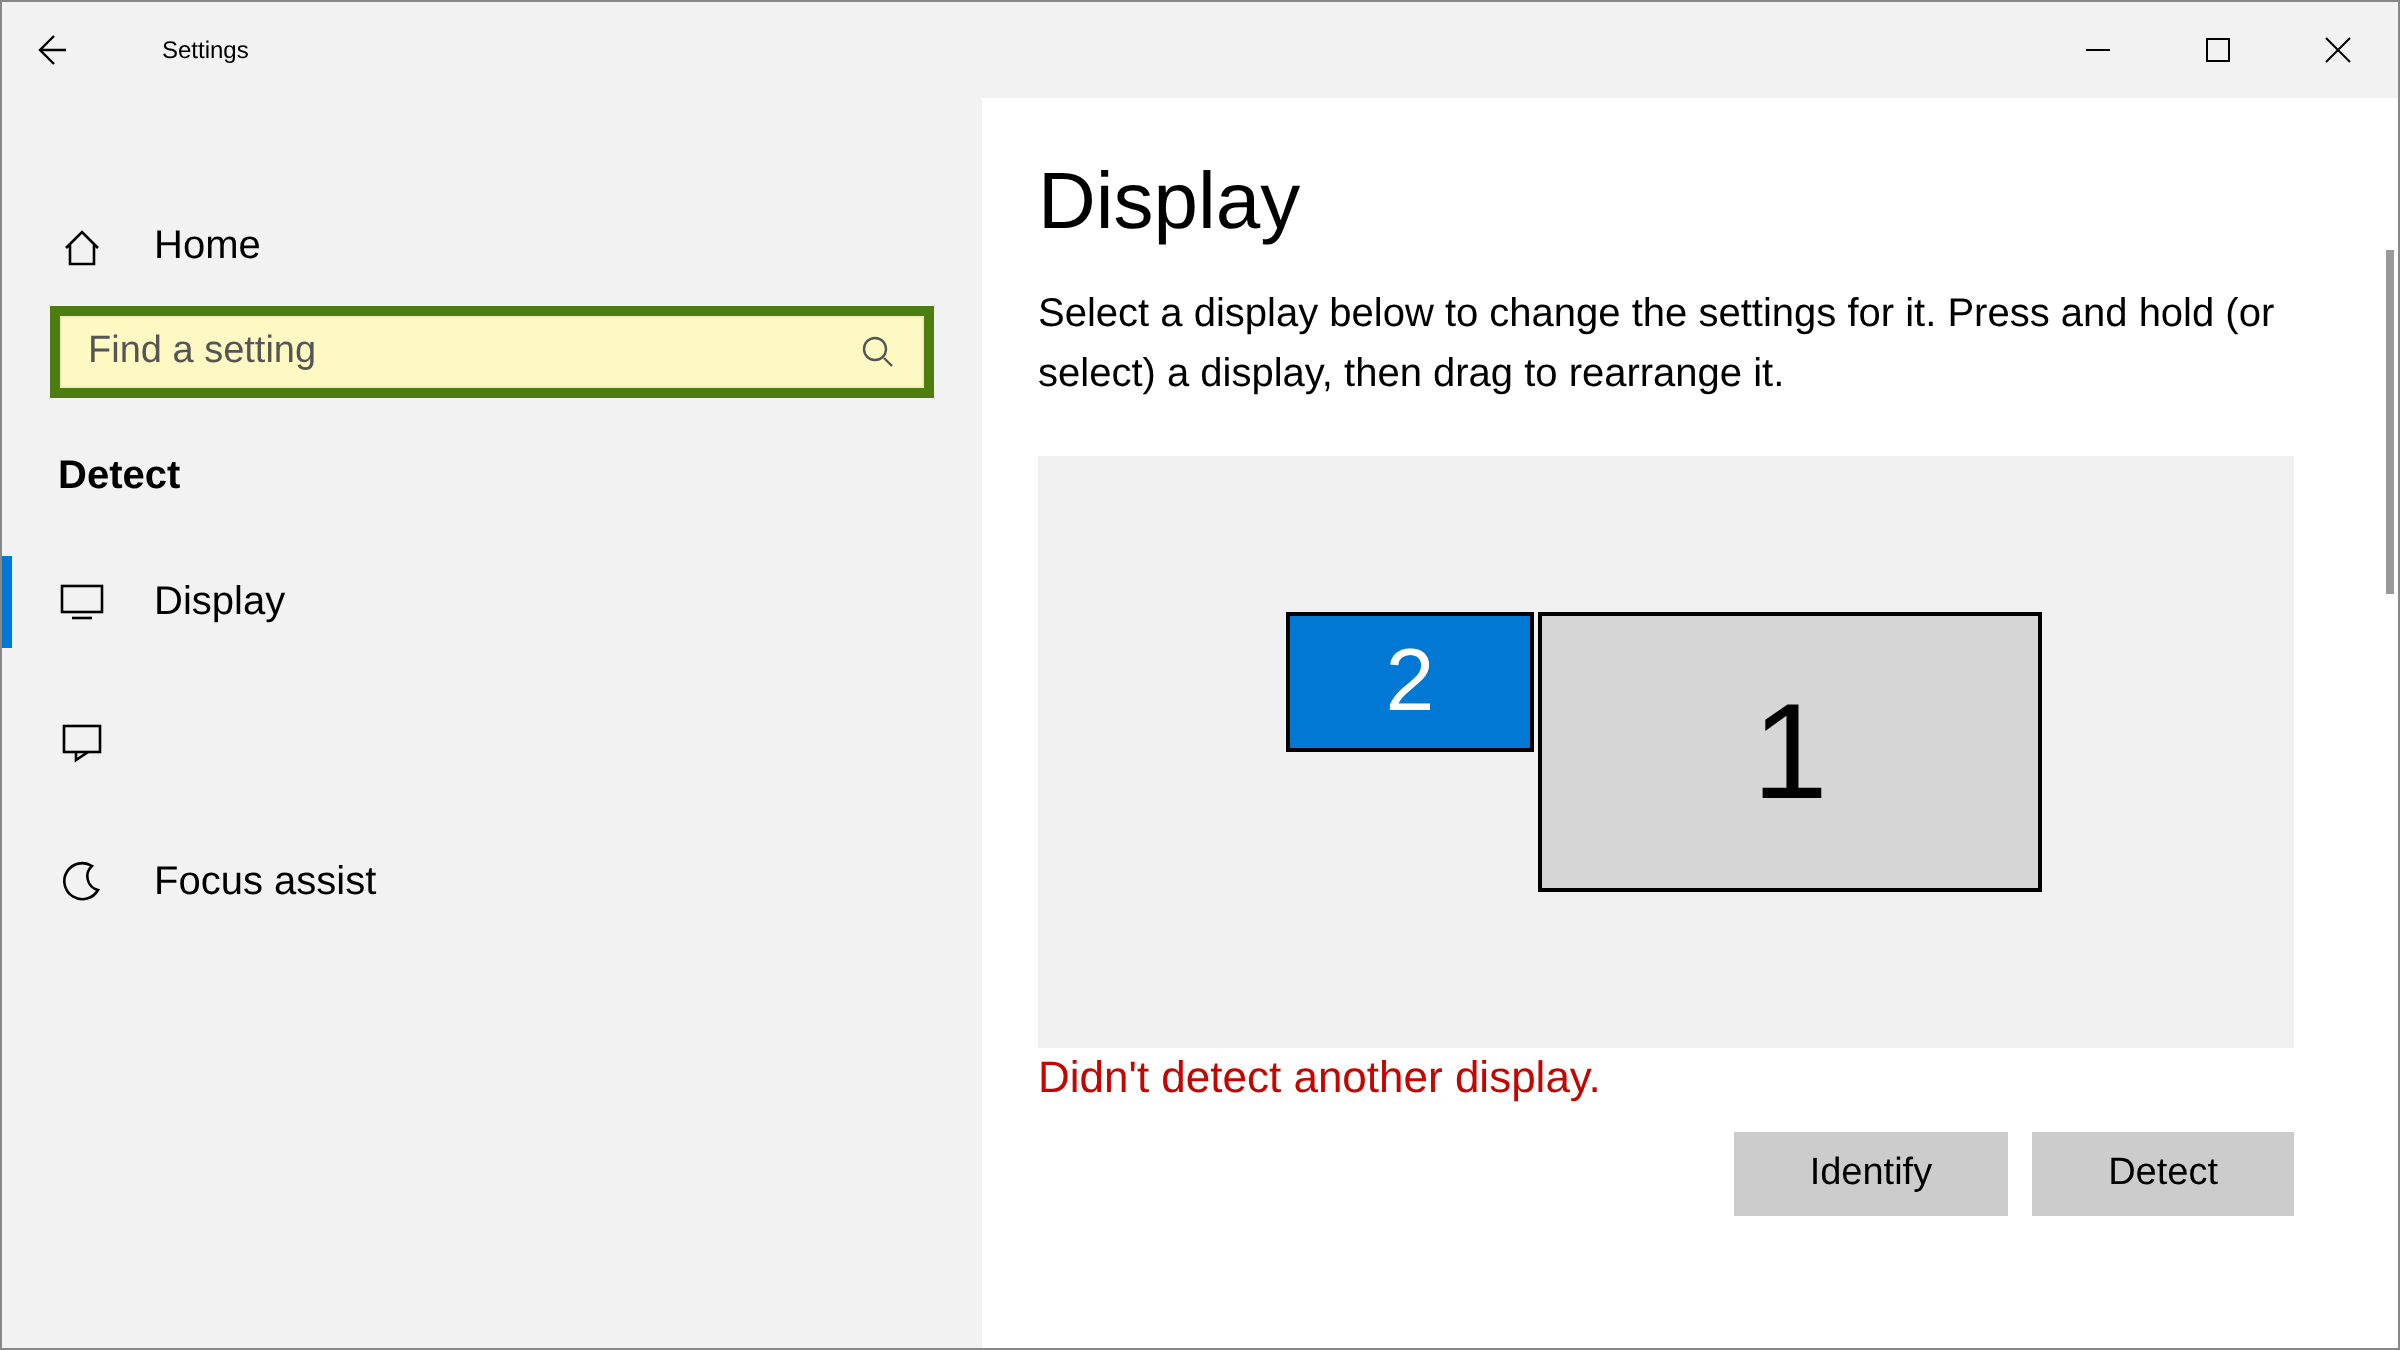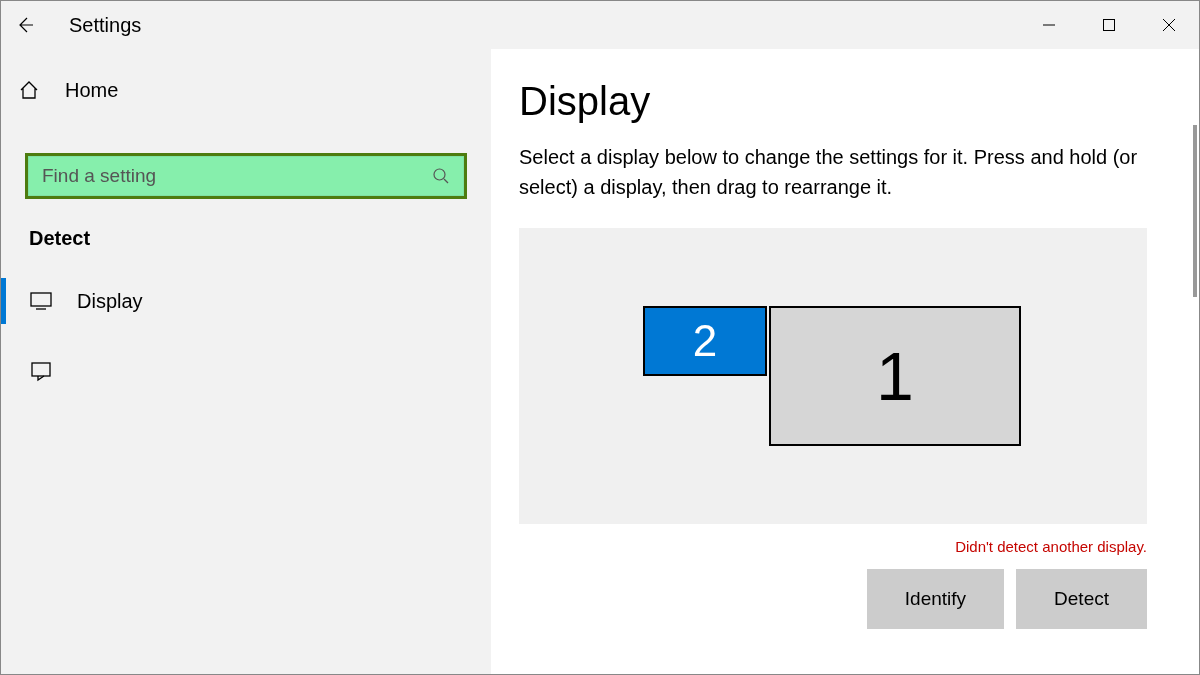--- a/index.html
+++ b/index.html
@@ -20,22 +20,22 @@
 }
 .back-btn {
   width: 48px;
   height: 48px;
   display: flex;
   align-items: center;
   justify-content: center;
   cursor: pointer;
 }
 .title-text {
-  font-size: 20px;
-  margin-left: 20px;
+  font-size: 12px;
+  margin-left: 32px;
   color: #000;
 }
 .window-controls {
   margin-left: auto;
   display: flex;
 }
 .win-ctrl {
   width: 60px;
   height: 48px;
   display: flex;
@@ -47,41 +47,41 @@
   display: flex;
   height: calc(675px - 48px);
 }
 .sidebar {
   width: 490px;
   background: #f2f2f2;
   padding-top: 30px;
 }
 .home-item {
   display: flex;
-  align-items: flex-start;
+  align-items: flex-end;
   height: 56px;
-  padding-left: 16px;
+  padding-left: 28px;
   cursor: pointer;
 }
 .home-item .icon {
   width: 24px;
   display: flex;
   align-items: center;
   justify-content: center;
 }
 .home-item .label {
   font-size: 20px;
   margin-left: 24px;
   color: #000;
 }
 .search-box {
   margin: 18px 24px 24px 24px;
   height: 46px;
-  border: 3px solid #4d7c0f;
-  background: #86efac;
+  border: 5px solid #4d7c0f;
+  background: #fef9c3;
   display: flex;
   align-items: center;
   padding: 0 14px;
   box-shadow: inset 0 0 0 1px rgba(0,0,0,0.05);
 }
 .search-box input {
   flex: 1;
   border: none;
   background: transparent;
   font-size: 19px;
@@ -169,37 +169,37 @@
   background: #0078d4;
   color: #fff;
   width: 124px;
   height: 70px;
   left: 124px;
   top: 78px;
   font-size: 44px;
 }
 .error-text {
   color: #c50500;
-  font-size: 15px;
-  text-align: right;
-  margin-top: 14px;
+  font-size: 22px;
+  text-align: left;
+  margin-top: 2px;
   width: 628px;
 }
 .button-row {
   display: flex;
   justify-content: flex-end;
   gap: 12px;
   margin-top: 14px;
   width: 628px;
 }
 .btn {
   background: #cccccc;
   color: #000;
   border: none;
-  height: 60px;
+  height: 42px;
   font-size: 19px;
   padding: 0 38px;
   cursor: pointer;
   font-family: inherit;
 }
 .scroll-indicator {
   position: absolute;
   right: 2px;
   top: 124px;
   width: 4px;
@@ -271,20 +271,28 @@
 
     <div class="nav-item">
       <span class="icon">
         <svg width="22" height="22" viewBox="0 0 22 22">
             <rect x="2" y="3" width="18" height="13" stroke="#000" stroke-width="1.3" fill="none"></rect>
             <path d="M8 16 L8 20 L14 16" stroke="#000" stroke-width="1.3" fill="none"></path>
           </svg>
       </span>
     </div>
 
+    <div class="nav-item">
+      <span class="icon">
+        <svg width="22" height="22" viewBox="0 0 22 22">
+            <path d="M16 3 A9 9 0 1 0 19 15 A7 7 0 0 1 16 3 Z" stroke="#000" stroke-width="1.3" fill="none"></path>
+          </svg>
+      </span>
+      <span class="label">Focus assist</span>
+    </div>
 
   </div>
 
   <div class="main">
     <h1 class="page-title">Display</h1>
     <p class="description">Select a display below to change the settings for it. Press and hold (or select) a display, then drag to rearrange it.</p>
 
     <div class="display-area">
       <div class="monitor monitor-2">2</div>
       <div class="monitor monitor-1">1</div>

